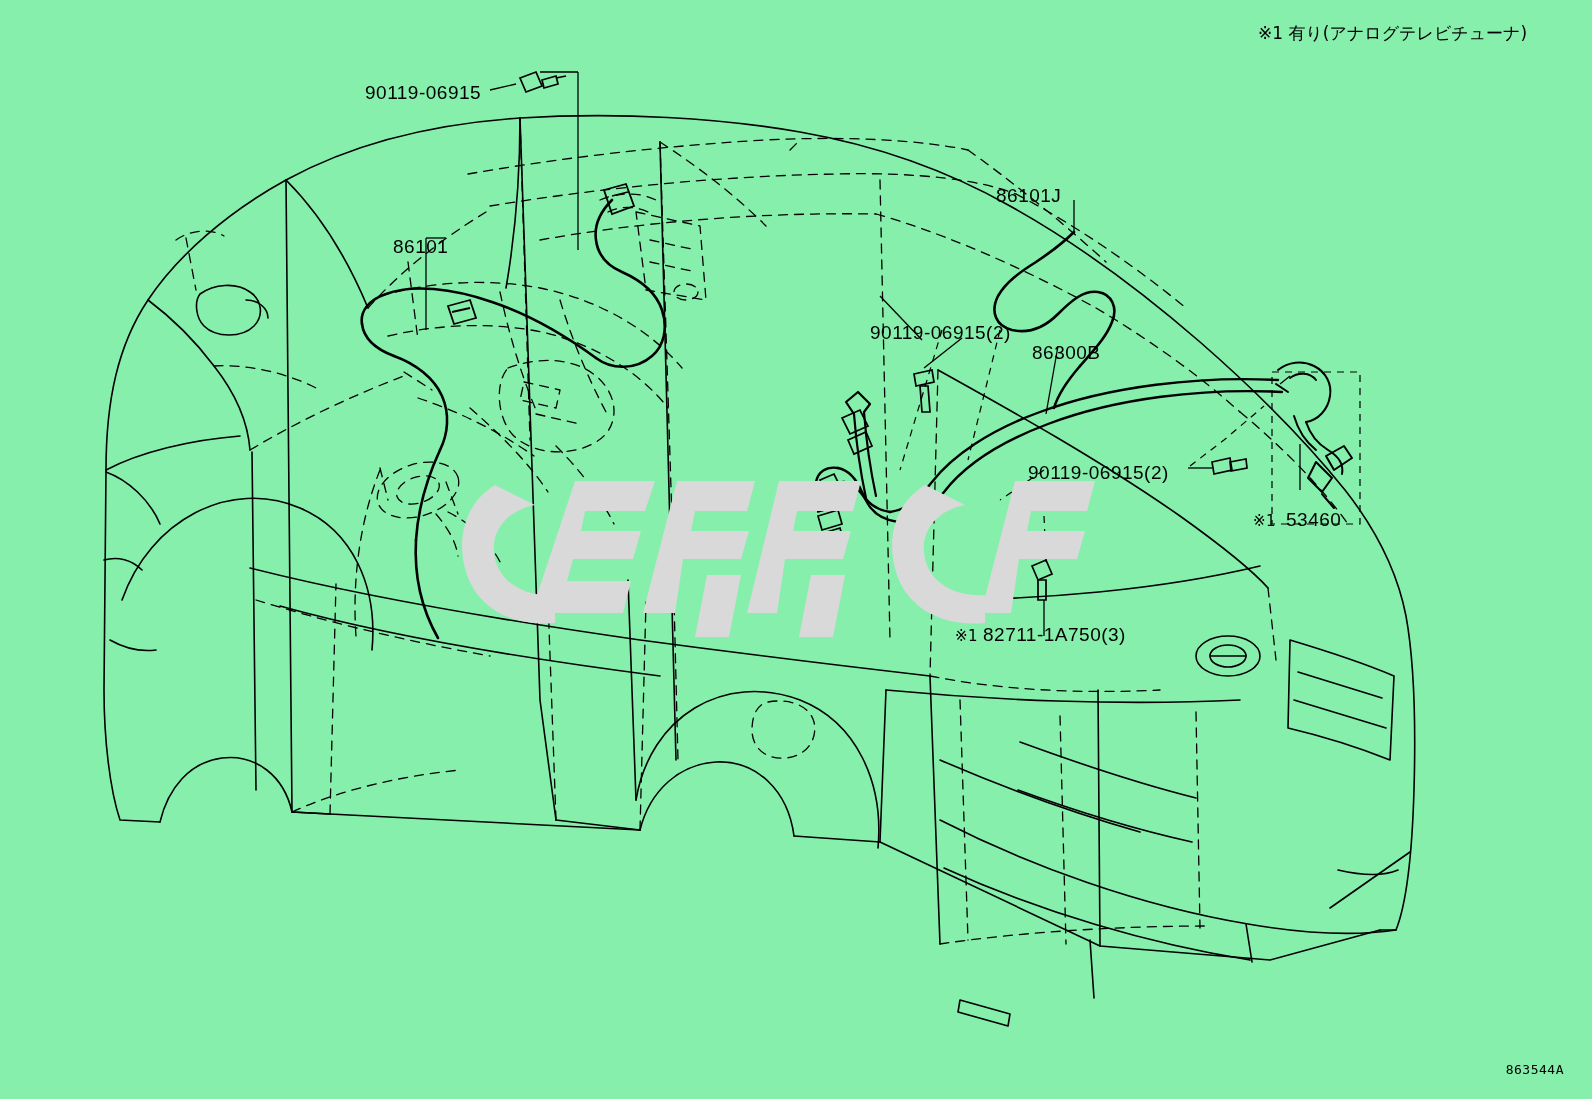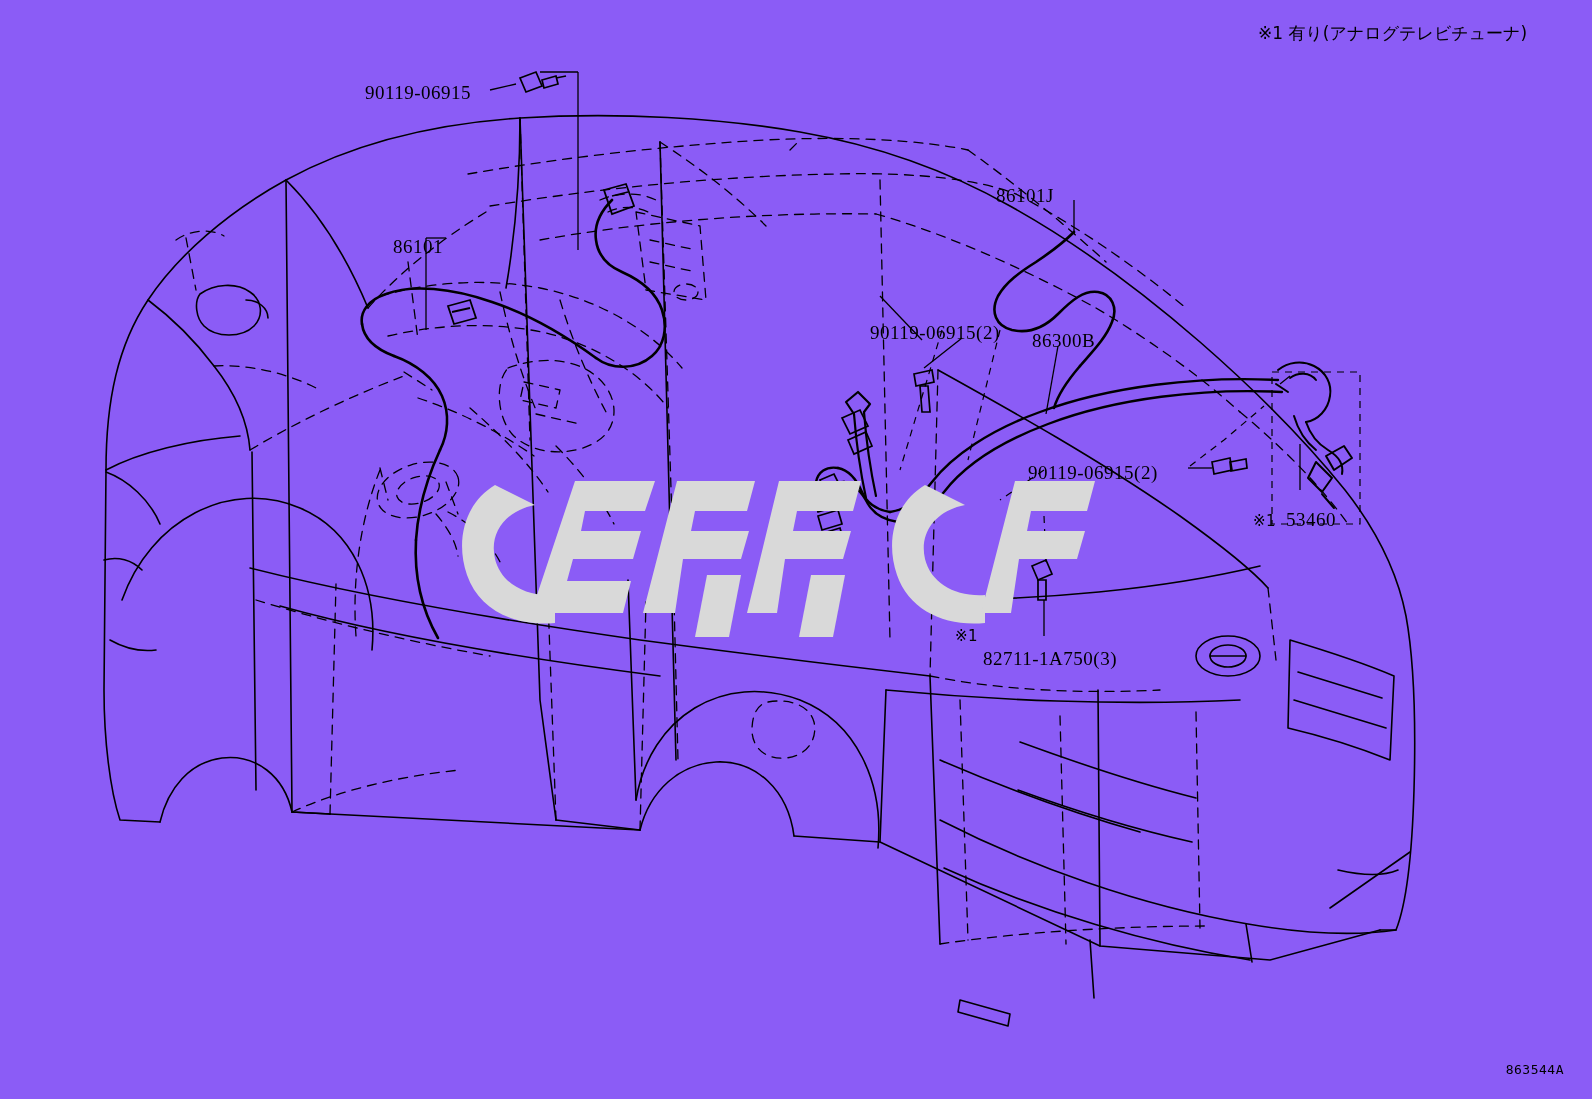--- a/index.html
+++ b/index.html
@@ -7,26 +7,26 @@
     padding: 0;
     background: #ffffff;
   }
   body {
     font-family: "Liberation Sans", sans-serif;
   }
   #page {
     position: relative;
     width: 1592px;
     height: 1099px;
-    background: #8b5cf6;
+    background: #86efac;
     overflow: hidden;
   }
   .label {
     position: absolute;
-    font-family: Liberation Serif, serif;
+    font-family: Liberation Sans, sans-serif;
     font-size: 19px;
     letter-spacing: 0.5px;
     color: #000000;
     white-space: nowrap;
   }
   .label.jp {
     font-family: "DejaVu Sans", sans-serif;
     font-size: 17px;
     letter-spacing: 0px;
   }
@@ -350,25 +350,25 @@
   <div class="label jp" style="left:1258px; top:22px;">※1 有り(アナログテレビチューナ)</div>
 
   <div class="label" style="left:365px; top:82px;">90119-06915</div>
 
   <div class="label" style="left:393px; top:236px;">86101</div>
 
   <div class="label" style="left:996px; top:185px;">86101J</div>
 
   <div class="label" style="left:870px; top:322px;">90119-06915(2)</div>
 
-  <div class="label" style="left:1032px; top:330px;">86300B</div>
+  <div class="label" style="left:1032px; top:342px;">86300B</div>
 
   <div class="label" style="left:1028px; top:462px;">90119-06915(2)</div>
 
   <div class="label note-marker" style="left:1253px; top:512px;">※1</div>
   <div class="label" style="left:1286px; top:509px;">53460</div>
 
   <div class="label note-marker" style="left:955px; top:627px;">※1</div>
-  <div class="label" style="left:983px; top:624px;margin-top:24px;">82711-1A750(3)</div>
+  <div class="label" style="left:983px; top:624px;">82711-1A750(3)</div>
 
   <div class="corner-code">863544A</div>
 
 </div>
 
 </body></html>

